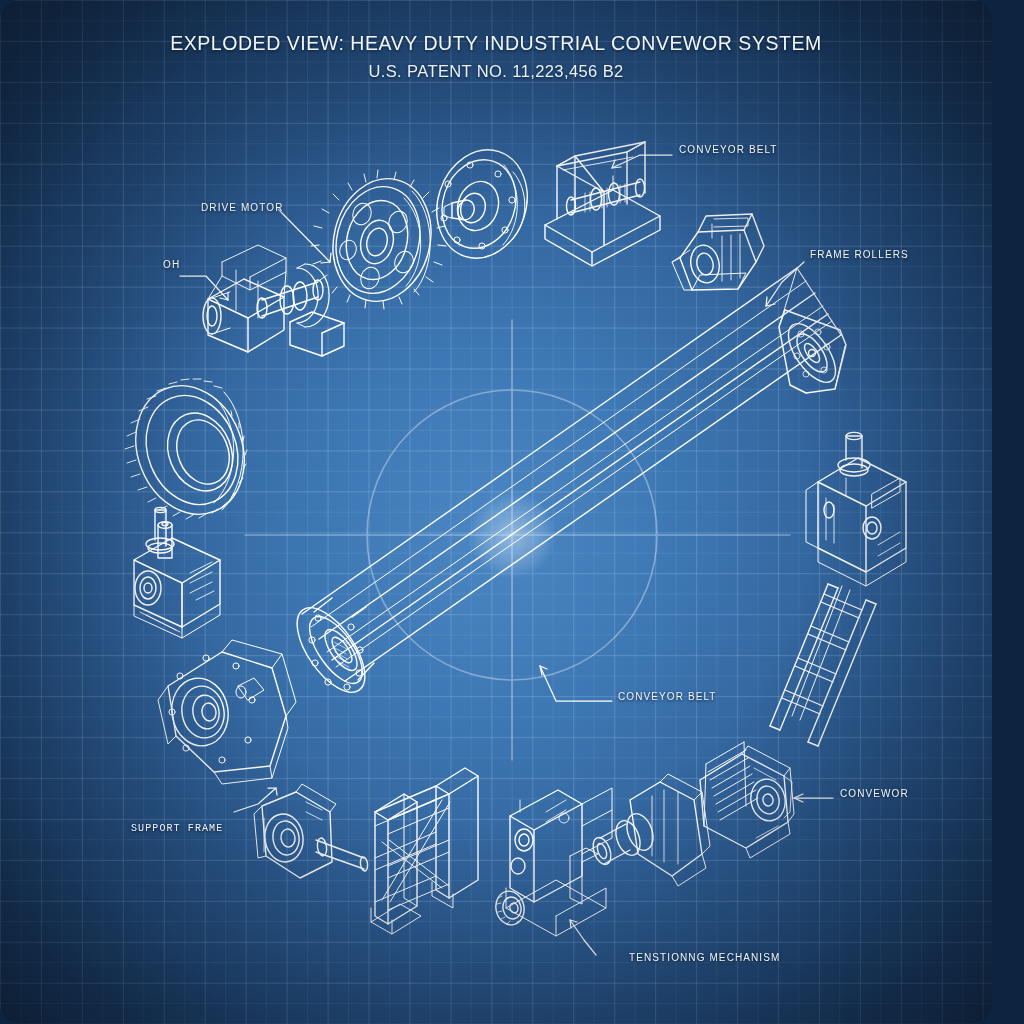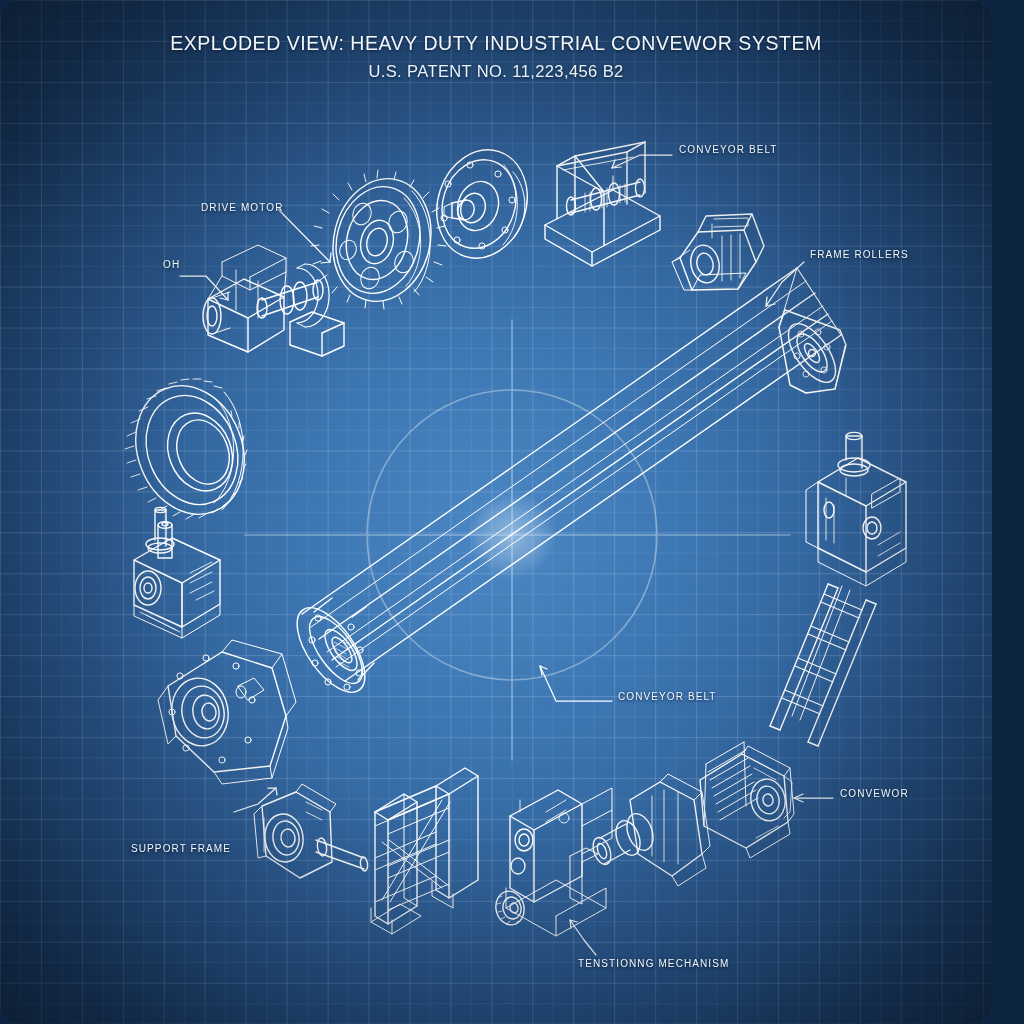--- a/index.html
+++ b/index.html
@@ -556,17 +556,17 @@
   <div class="callout" style="left:810px;top:249px;">FRAME ROLLERS</div>
 
   <div class="callout" style="left:201px;top:196px;margin-top:6px;">DRIVE MOTOR</div>
 
   <div class="callout" style="left:163px;top:259px;">OH</div>
 
   <div class="callout" style="left:618px;top:691px;">CONVEYOR BELT</div>
 
   <div class="callout" style="left:840px;top:788px;">CONVEWOR</div>
 
-  <div class="callout" style="left:131px;top:843px;">SUPPORT FRAME</div>
-
-  <div class="callout" style="left:578px;top:952px;margin-top:6px;">TENSTIONNG MECHANISM</div>
+  <div class="callout" style="left:131px;top:823px;font-family:Liberation Mono, monospace;">SUPPORT FRAME</div>
+
+  <div class="callout" style="left:629px;top:952px;">TENSTIONNG MECHANISM</div>
 
 </div>
 
 </body></html>

